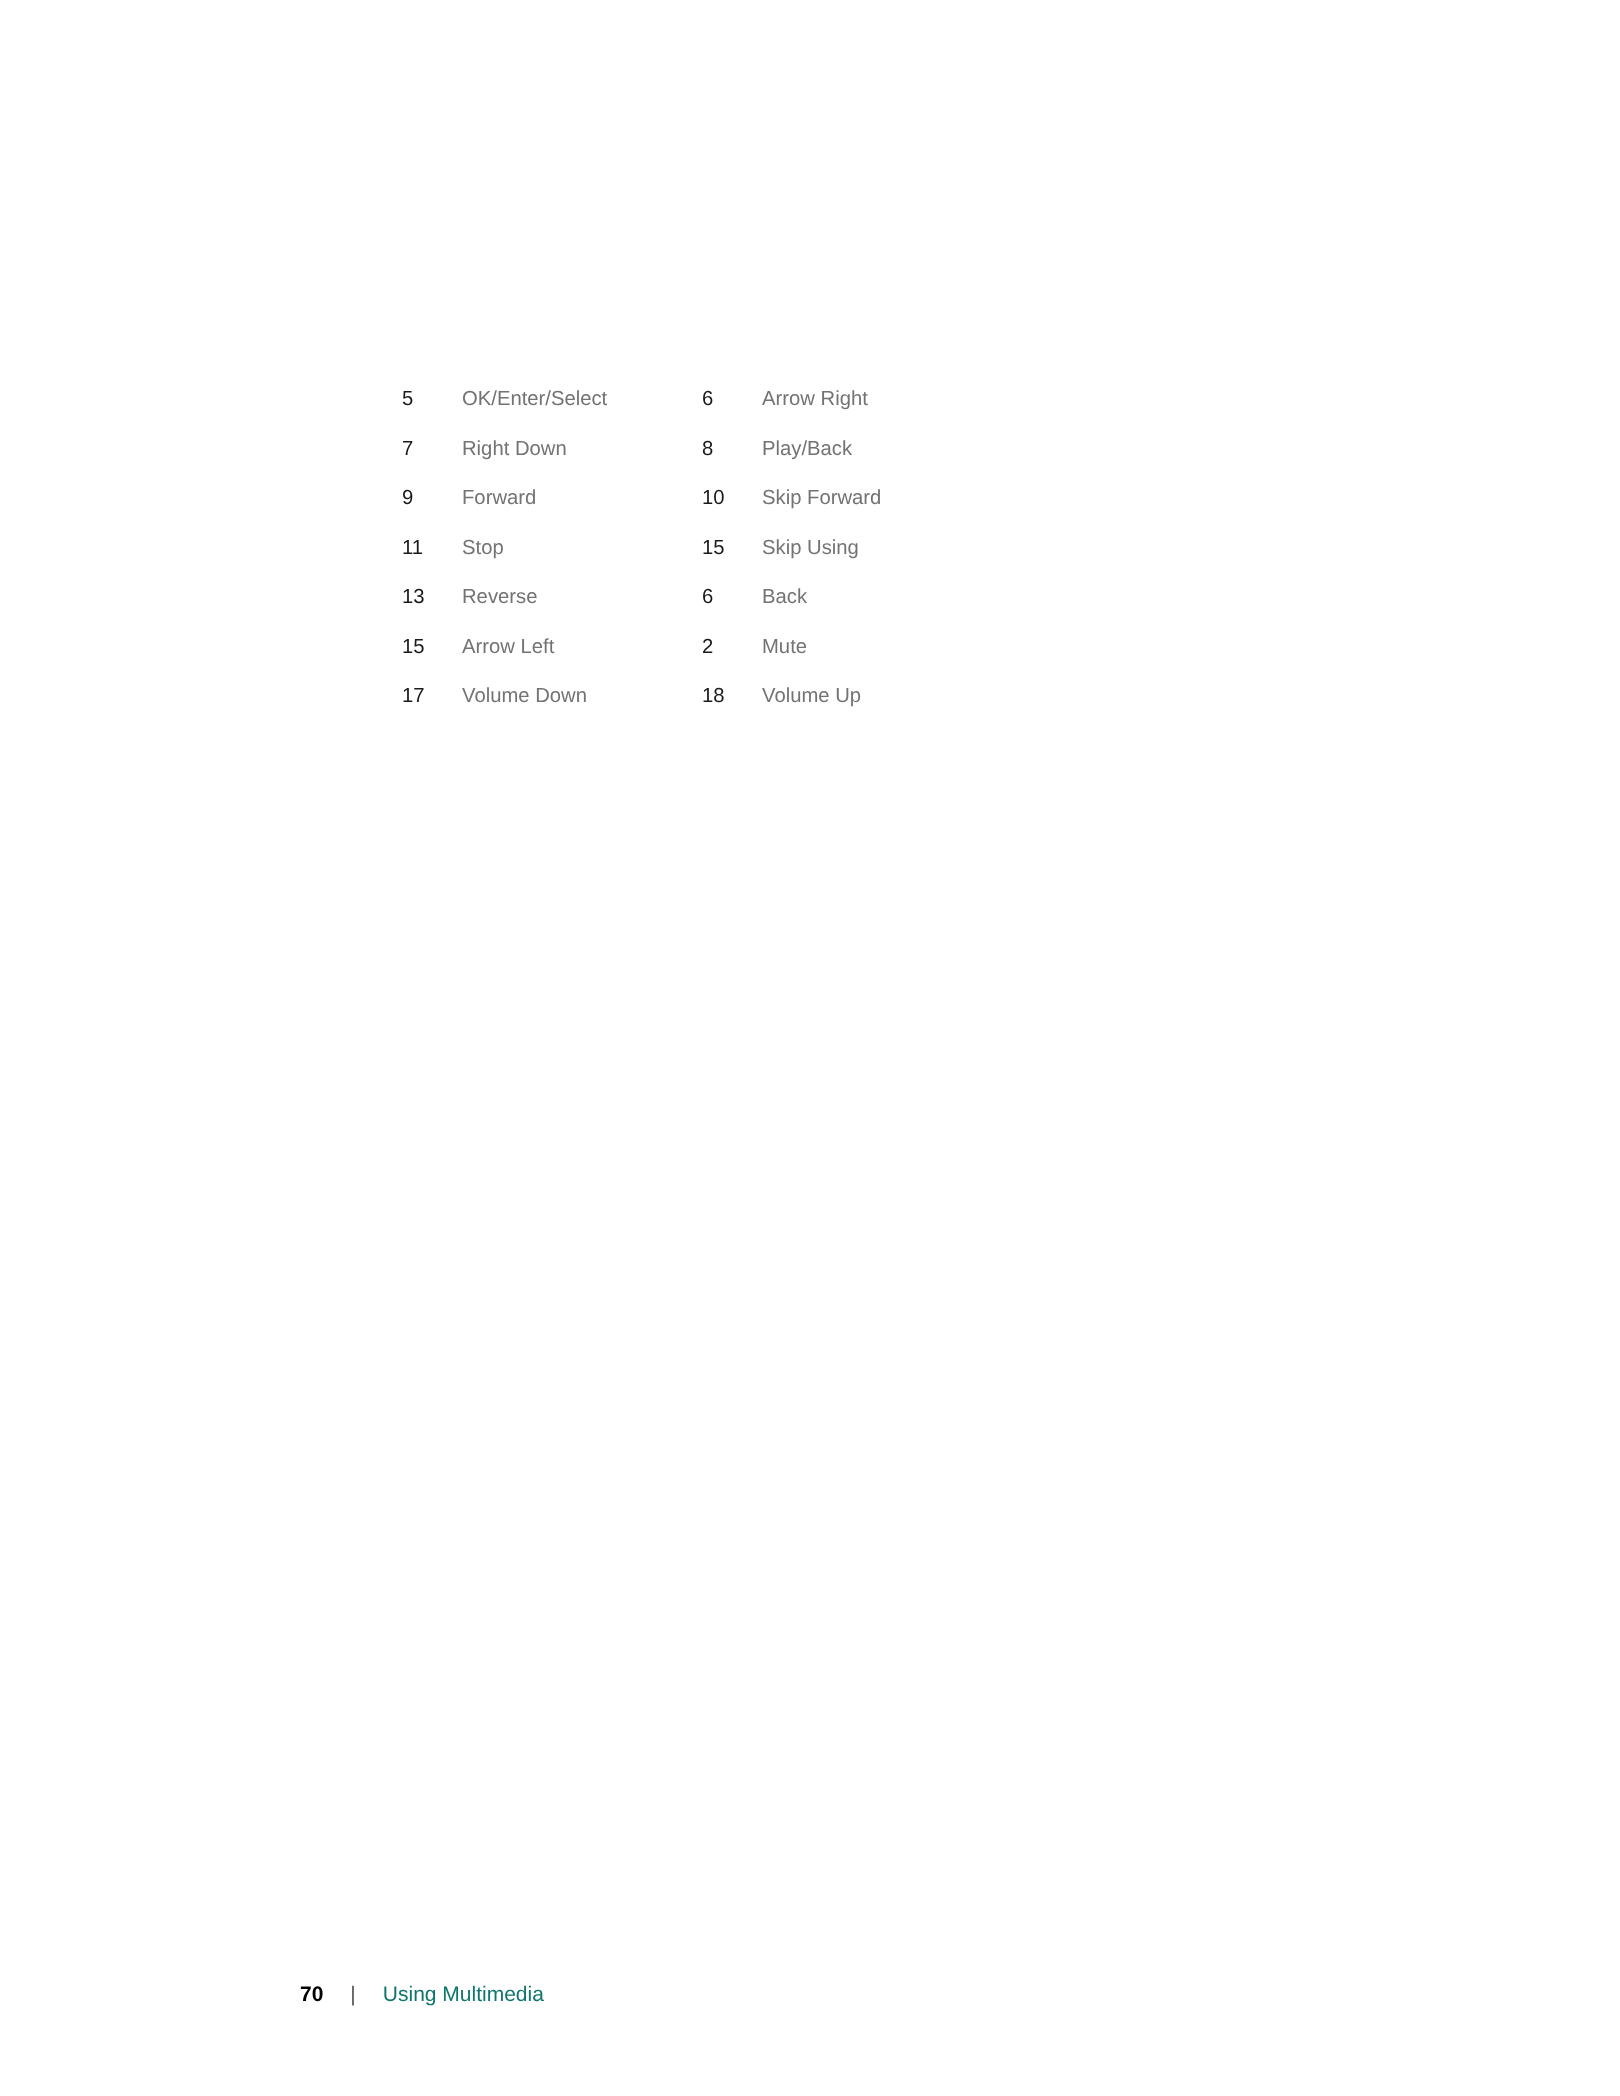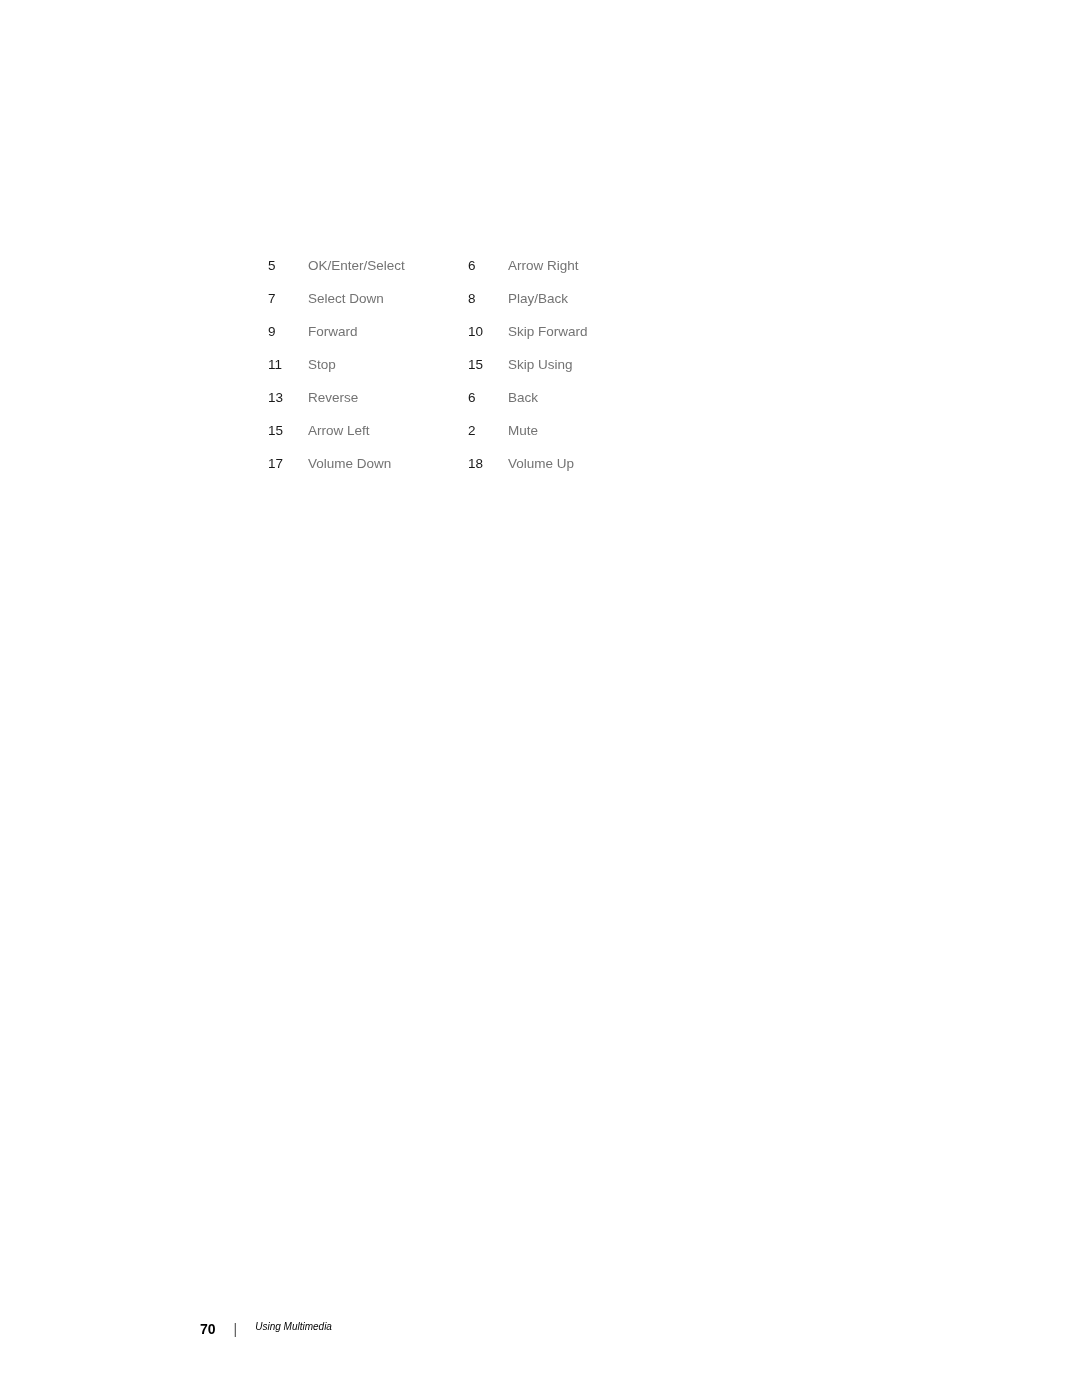--- a/index.html
+++ b/index.html
@@ -53,54 +53,53 @@
       font-weight: normal;
       color: #737373;
     }
 
     .footer {
       position: absolute;
       bottom: 60px;
       left: 0;
       right: 0;
       display: flex;
-      align-items: flex-start;
+      align-items: flex-end;
       padding-left: 200px;
     }
 
     .footer-page-num {
       font-weight: bold;
       font-size: 14px;
       margin-right: 18px;
     }
 
     .footer-separator {
       color: #555;
       margin-right: 18px;
       font-size: 14px;
     }
 
     .footer-text {
-      font-size: 10px;
-      color: #000000;
-      font-style: italic;
+      font-size: 14px;
+      color: #0f766e;
     }
   </style>
 </head>
 <body>
 
 <div class="page-content">
   <div class="table-area">
     <div class="table-grid" id="table-grid">
     <div class="cell cell-num">5</div>
         <div class="cell cell-label">OK/Enter/Select</div>
         <div class="cell cell-num">6</div>
         <div class="cell cell-label">Arrow Right</div>
         <div class="cell cell-num">7</div>
-        <div class="cell cell-label">Select Down</div>
+        <div class="cell cell-label">Right Down</div>
         <div class="cell cell-num">8</div>
         <div class="cell cell-label">Play/Back</div>
         <div class="cell cell-num">9</div>
         <div class="cell cell-label">Forward</div>
         <div class="cell cell-num">10</div>
         <div class="cell cell-label">Skip Forward</div>
         <div class="cell cell-num">11</div>
         <div class="cell cell-label">Stop</div>
         <div class="cell cell-num">15</div>
         <div class="cell cell-label">Skip Using</div>

